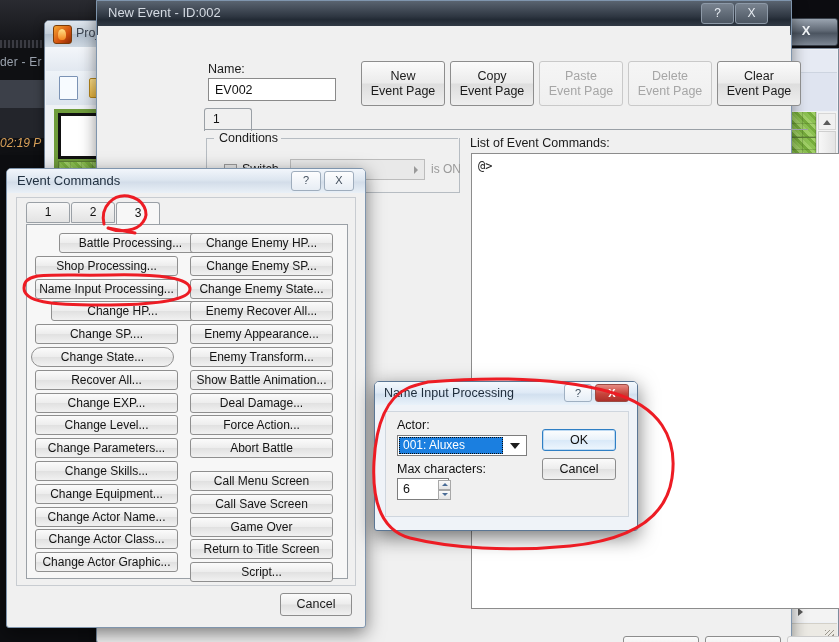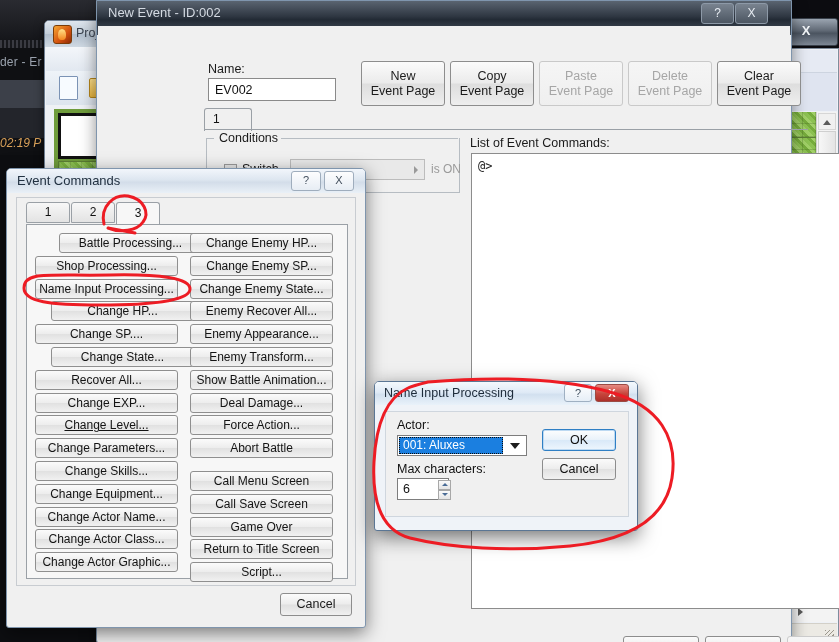--- a/index.html
+++ b/index.html
@@ -422,24 +422,24 @@
     <div class="abs evtab" id="evtab-1">1</div>
     <div class="abs evtab" id="evtab-2">2</div>
     <div class="abs evtab active" id="evtab-3">3</div>
     <div class="abs" id="evtab-page">
       <div id="cmd-left-col">
           <div class="cmdbtn" style="left: 8px; top: 8px; margin-left: 24px;">Battle Processing...</div>
           <div class="cmdbtn" style="left: 8px; top: 30.8px;">Shop Processing...</div>
           <div class="cmdbtn" style="left: 8px; top: 53.6px;">Name Input Processing...</div>
           <div class="cmdbtn" style="left: 16px; top: 76.4px; margin-left: 8px;">Change HP...</div>
           <div class="cmdbtn" style="left: 8px; top: 99.2px;">Change SP....</div>
-          <div class="cmdbtn" style="left: 24px; top: 122px;">Change State...</div>
+          <div class="cmdbtn" style="left: 4px; top: 122px; border-radius: 10px;">Change State...</div>
           <div class="cmdbtn" style="left: 8px; top: 144.8px;">Recover All...</div>
           <div class="cmdbtn" style="left: 8px; top: 167.6px;">Change EXP...</div>
-          <div class="cmdbtn" style="left: 8px; top: 190.4px; text-decoration: underline;">Change Level...</div>
+          <div class="cmdbtn" style="left: 8px; top: 190.4px;">Change Level...</div>
           <div class="cmdbtn" style="left: 8px; top: 213.2px;">Change Parameters...</div>
           <div class="cmdbtn" style="left: 8px; top: 236px;">Change Skills...</div>
           <div class="cmdbtn" style="left: 8px; top: 258.8px;">Change Equipment...</div>
           <div class="cmdbtn" style="left: 8px; top: 281.6px;">Change Actor Name...</div>
           <div class="cmdbtn" style="left: 8px; top: 304.4px;">Change Actor Class...</div>
           <div class="cmdbtn" style="left: 8px; top: 327.2px;">Change Actor Graphic...</div>
         </div>
       <div id="cmd-right-col">
           <div class="cmdbtn" style="left: 163px; top: 8px;">Change Enemy HP...</div>
           <div class="cmdbtn" style="left: 163px; top: 30.8px;">Change Enemy SP...</div>

